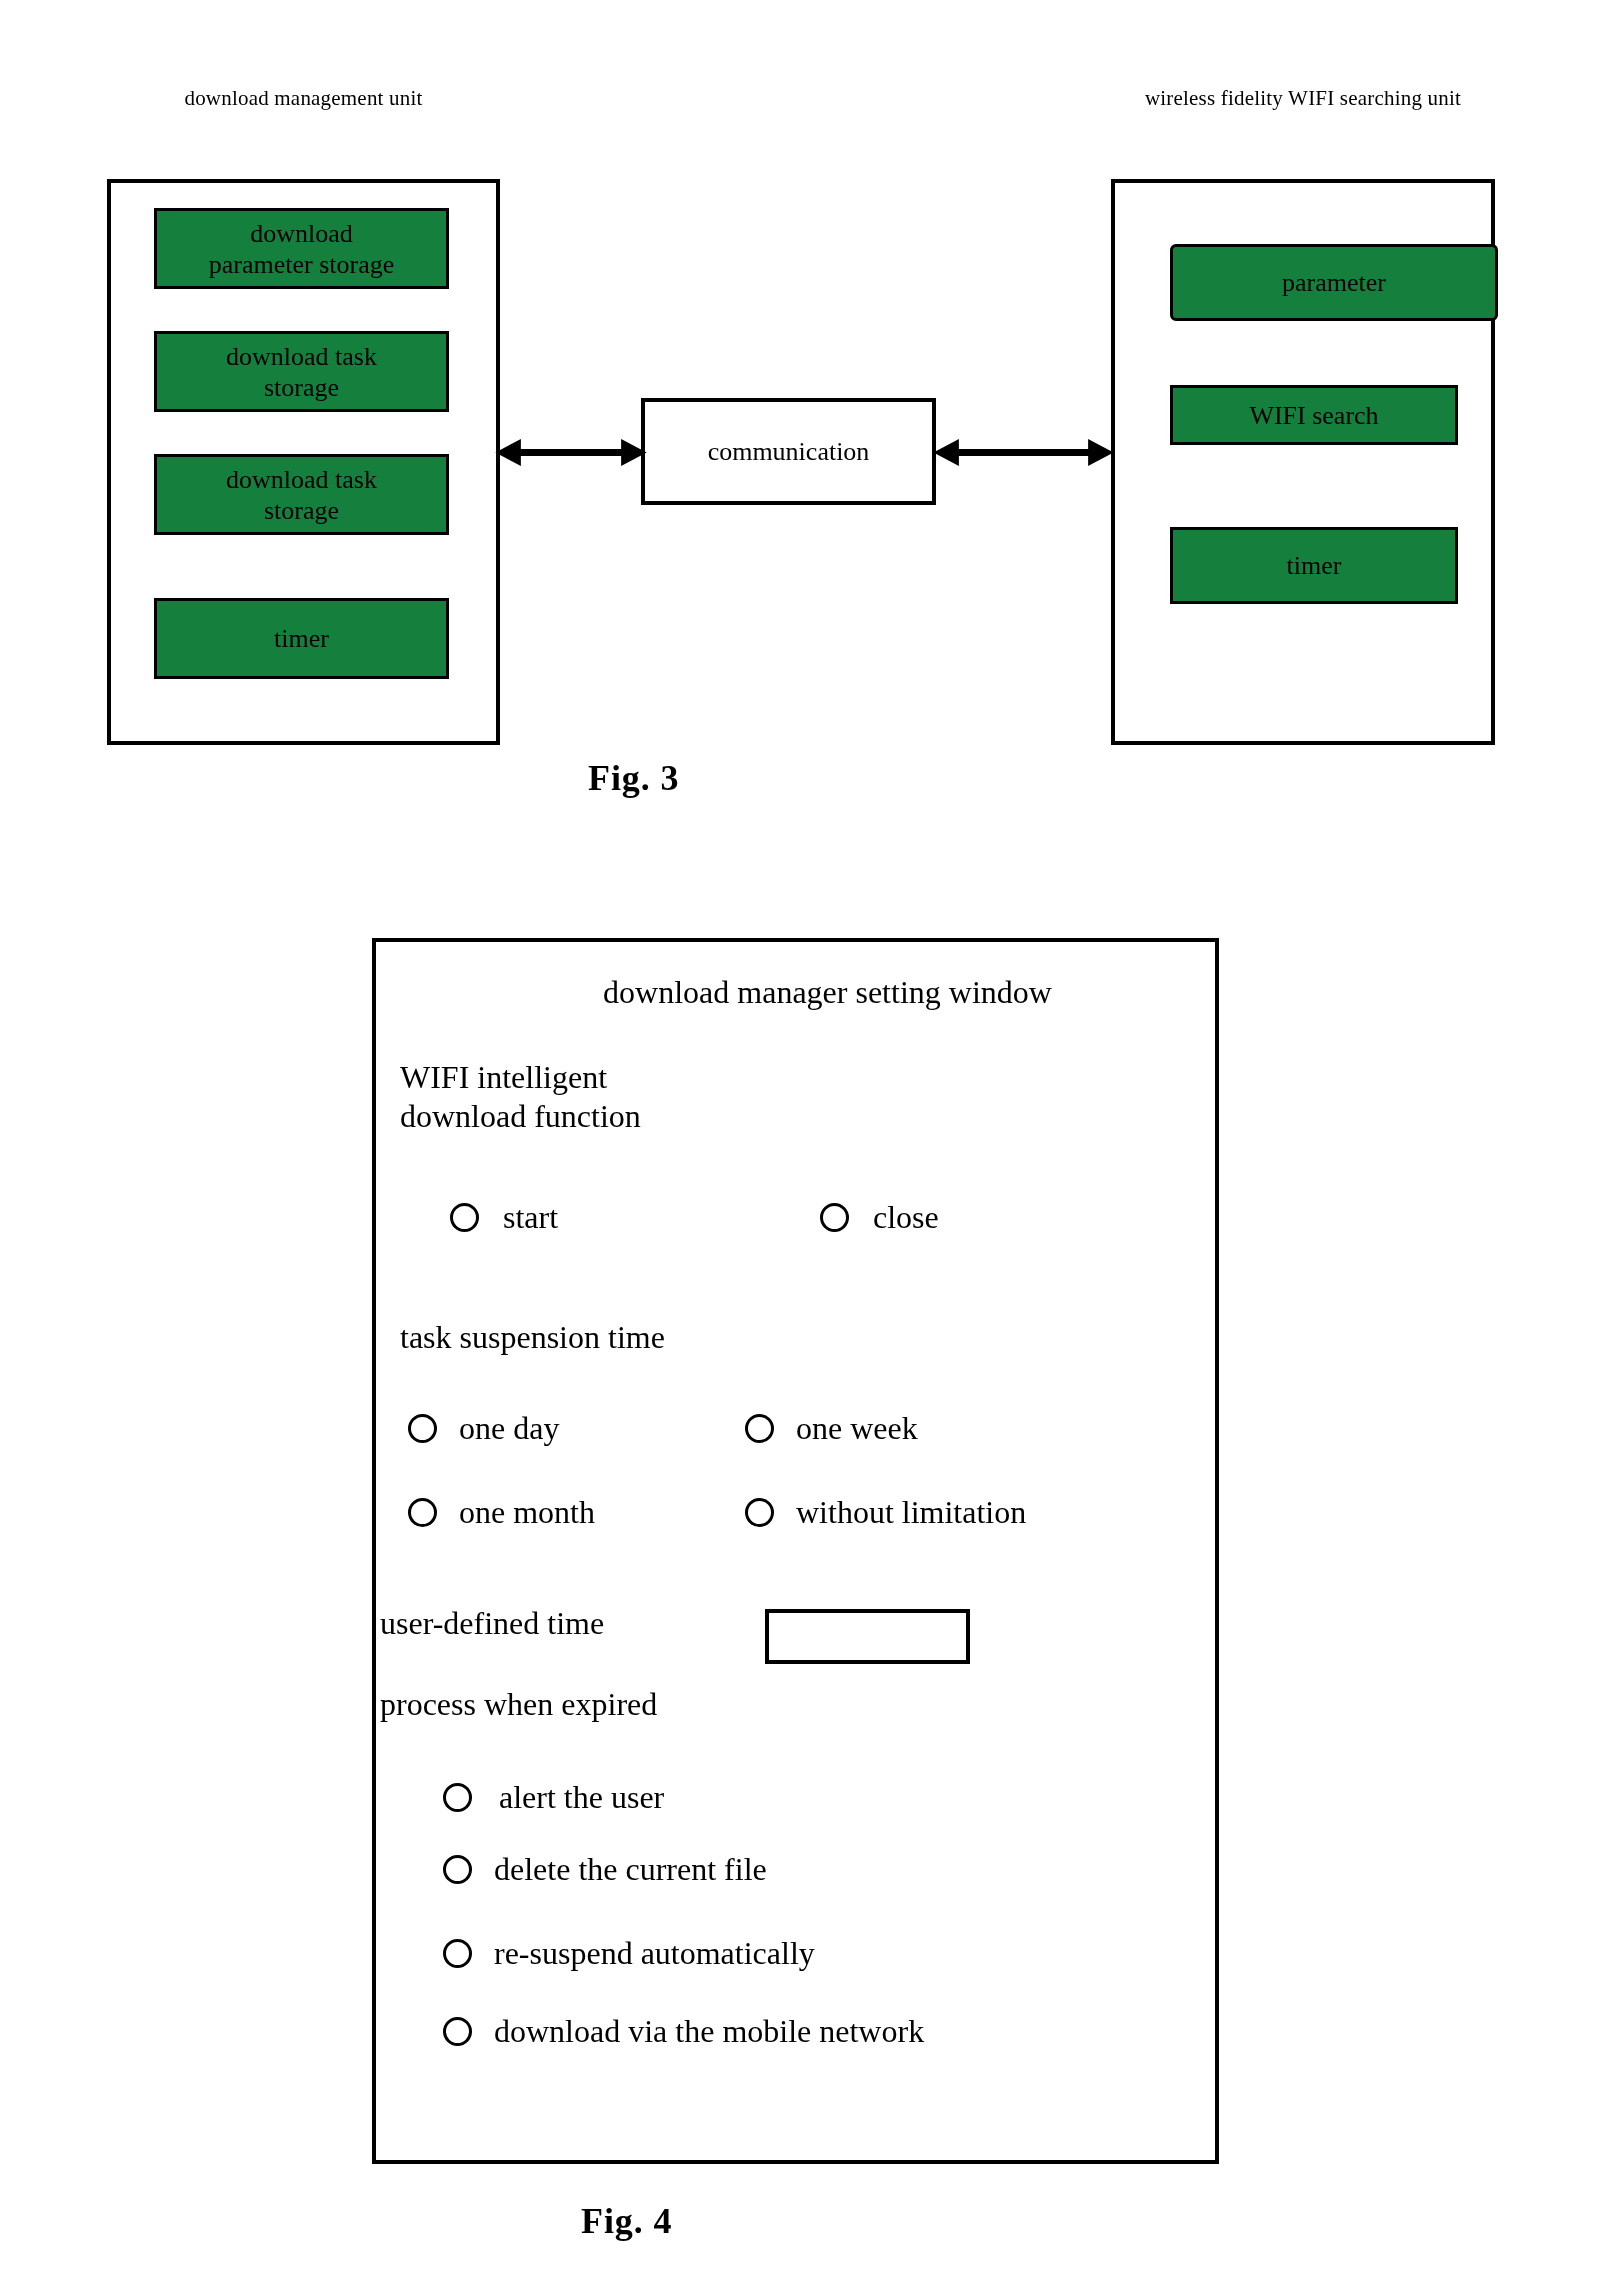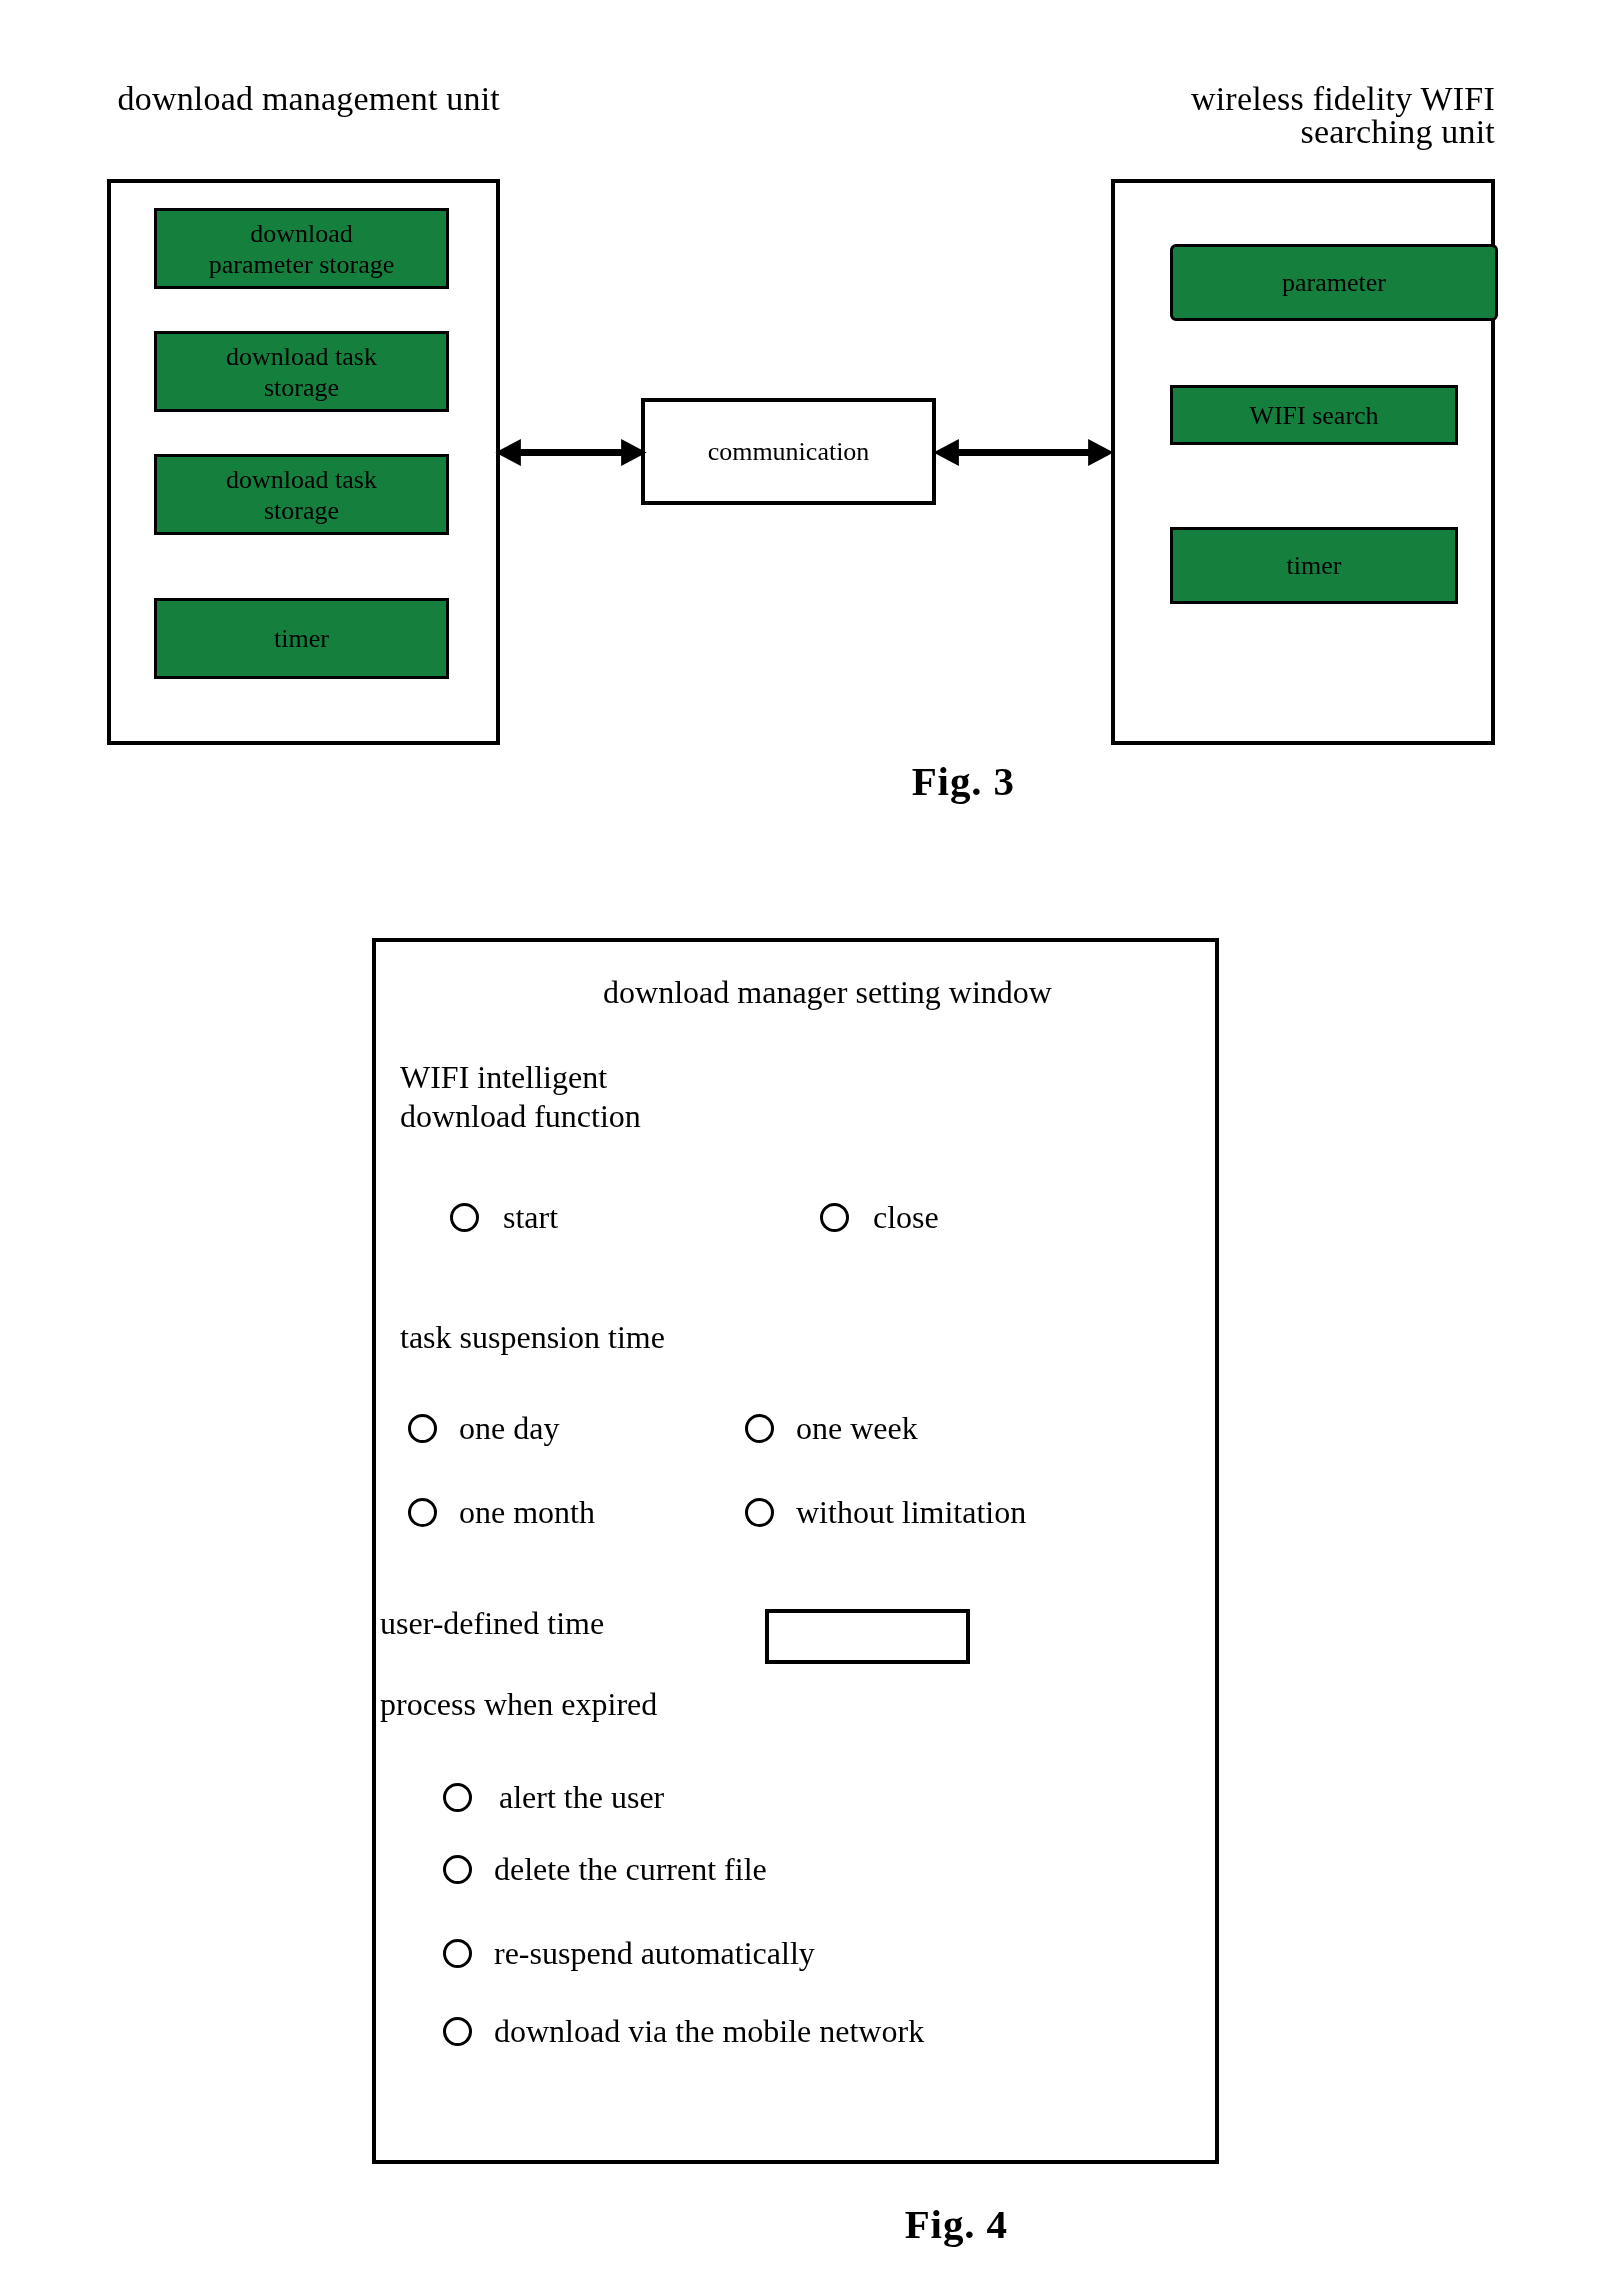--- a/index.html
+++ b/index.html
@@ -19,22 +19,22 @@
 
   .page {
     position: absolute;
     left: 0; top: 0;
     width: 1604px;
     height: 2295px;
   }
 
   .unit-caption {
     position: absolute;
-    text-align: right;
-    font-size: 34px;
+    text-align: center;
+    font-size: 21px;
     line-height: 33px;
     letter-spacing: 0.2px;
   }
 
   .outer-box {
     position: absolute;
     border: 4.3px solid #000;
     background: #fff;
     box-sizing: border-box;
   }
@@ -61,23 +61,23 @@
     align-items: center;
     justify-content: center;
     font-size: 26px;
   }
 
   
   .arrow-svg { position: absolute; }
 
   .fig-caption {
     position: absolute;
-    text-align: right;
+    text-align: left;
     font-weight: bold;
-    font-size: 41px;
+    font-size: 36px;
     letter-spacing: 0.9px;
   }
 
   
   .window-box {
     position: absolute;
     border: 4.3px solid #000;
     background: #fff;
     box-sizing: border-box;
   }

